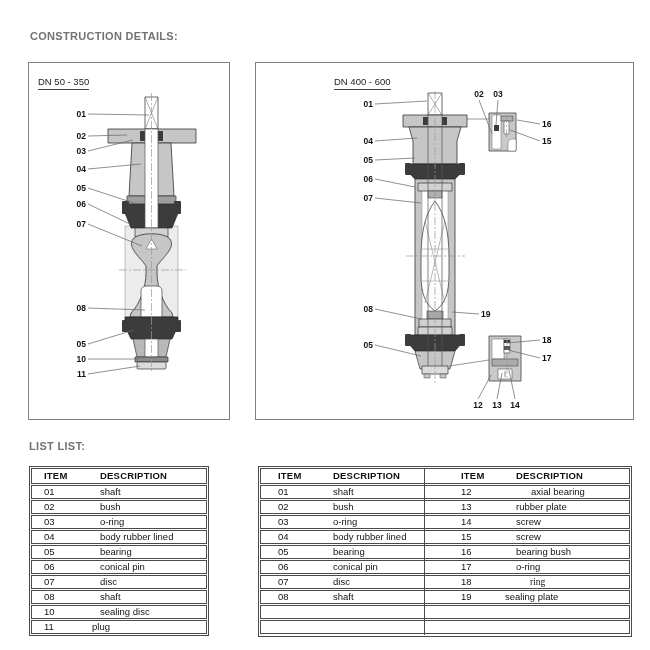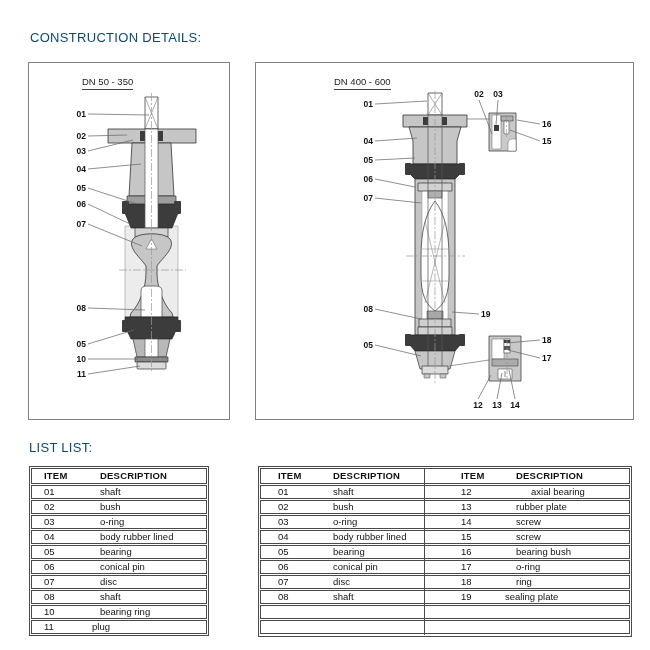--- a/index.html
+++ b/index.html
@@ -1,34 +1,34 @@
 <!DOCTYPE html>
 <html><head>
 <meta charset="utf-8">
 <style>
   html,body{margin:0;padding:0;}
   body{
     width:650px;height:650px;position:relative;background:#fff;
     font-family:"Liberation Sans",sans-serif;color:#111;overflow:hidden;
   }
   .h-title{
-    position:absolute;font-size:13px;font-weight:normal;letter-spacing:.3px;color:#0c4a6e;
+    position:absolute;font-size:11px;font-weight:bold;letter-spacing:.3px;color:#737373;
   }
   #main-title{left:30px;top:30px;}
   #parts-title{left:29px;top:440px;}
   .dbox{
     position:absolute;top:62px;height:356px;border:1px solid #808080;background:#fff;
   }
   #dbox-left{left:28px;width:200px;}
   #dbox-right{left:255px;width:377px;}
   .range-label{
     position:absolute;font-size:9.5px;color:#222;border-bottom:1px solid #444;
     padding-bottom:2px;white-space:nowrap;
   }
-  #range-left{left:9px;top:13px;margin-left:44px;}
+  #range-left{left:9px;top:13px;}
   #range-right{left:78px;top:13px;}
   .dbox svg{position:absolute;left:0;top:0;}
   .co{font:bold 8.5px "Liberation Sans",sans-serif;fill:#111;}
   .ld{stroke:#6b6b6b;stroke-width:.75;}
   .cl{stroke:#9a9a9a;stroke-width:.7;stroke-dasharray:8 2 2 2;fill:none;}
   .ptable{
     position:absolute;top:466px;border:1px solid #4a4a4a;padding:1px;background:#fff;
   }
   #ptable-left{left:29px;width:176px;}
   #ptable-right{left:258px;width:370px;}
@@ -261,21 +261,21 @@
     <div class="prow">
       <span class="pcell" style="left: 12px;">07</span>
       <span class="pcell" style="left: 68px;">disc</span>
     </div>
     <div class="prow">
       <span class="pcell" style="left: 12px;">08</span>
       <span class="pcell" style="left: 68px;">shaft</span>
     </div>
     <div class="prow">
       <span class="pcell" style="left: 12px;">10</span>
-      <span class="pcell" style="left: 68px;">bearing ring</span>
+      <span class="pcell" style="left: 68px;">sealing disc</span>
     </div>
     <div class="prow">
       <span class="pcell" style="left: 12px;">11</span>
       <span class="pcell" style="left: 60px;">plug</span>
     </div>
   </div>
 <div class="ptable" id="ptable-right">
     <div class="prow hdr">
       <span class="pcell" style="left: 17px;">ITEM</span>
       <span class="pcell" style="left: 72px;">DESCRIPTION</span>
@@ -315,21 +315,21 @@
     <div class="prow">
       <span class="pcell" style="left: 17px;">06</span>
       <span class="pcell" style="left: 72px;">conical pin</span>
       <span class="pcell" style="left: 200px;">17</span>
       <span class="pcell" style="left: 255px;">o-ring</span>
     </div>
     <div class="prow">
       <span class="pcell" style="left: 17px;">07</span>
       <span class="pcell" style="left: 72px;">disc</span>
       <span class="pcell" style="left: 200px;">18</span>
-      <span class="pcell" style="left: 255px;">ring</span>
+      <span class="pcell" style="left: 269px; font-family: Liberation Serif, serif;">ring</span>
     </div>
     <div class="prow">
       <span class="pcell" style="left: 17px;">08</span>
       <span class="pcell" style="left: 72px;">shaft</span>
       <span class="pcell" style="left: 200px;">19</span>
       <span class="pcell" style="left: 244px;">sealing plate</span>
     </div>
     <div class="prow">
       <span class="pcell" style="left: 17px;"></span>
       <span class="pcell" style="left: 72px;"></span>

